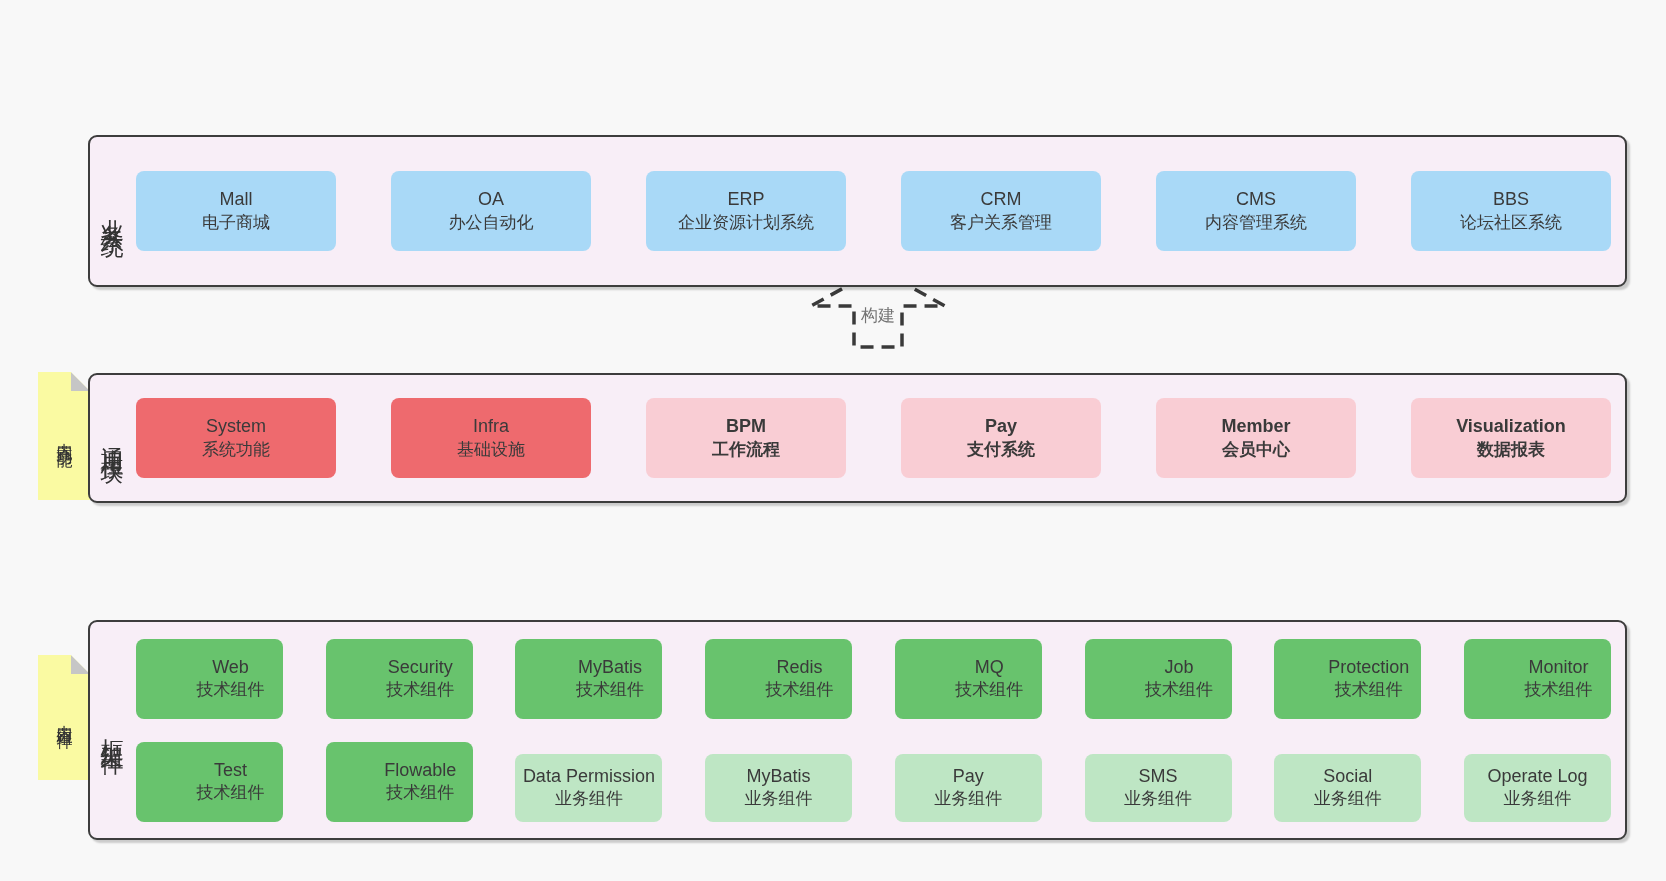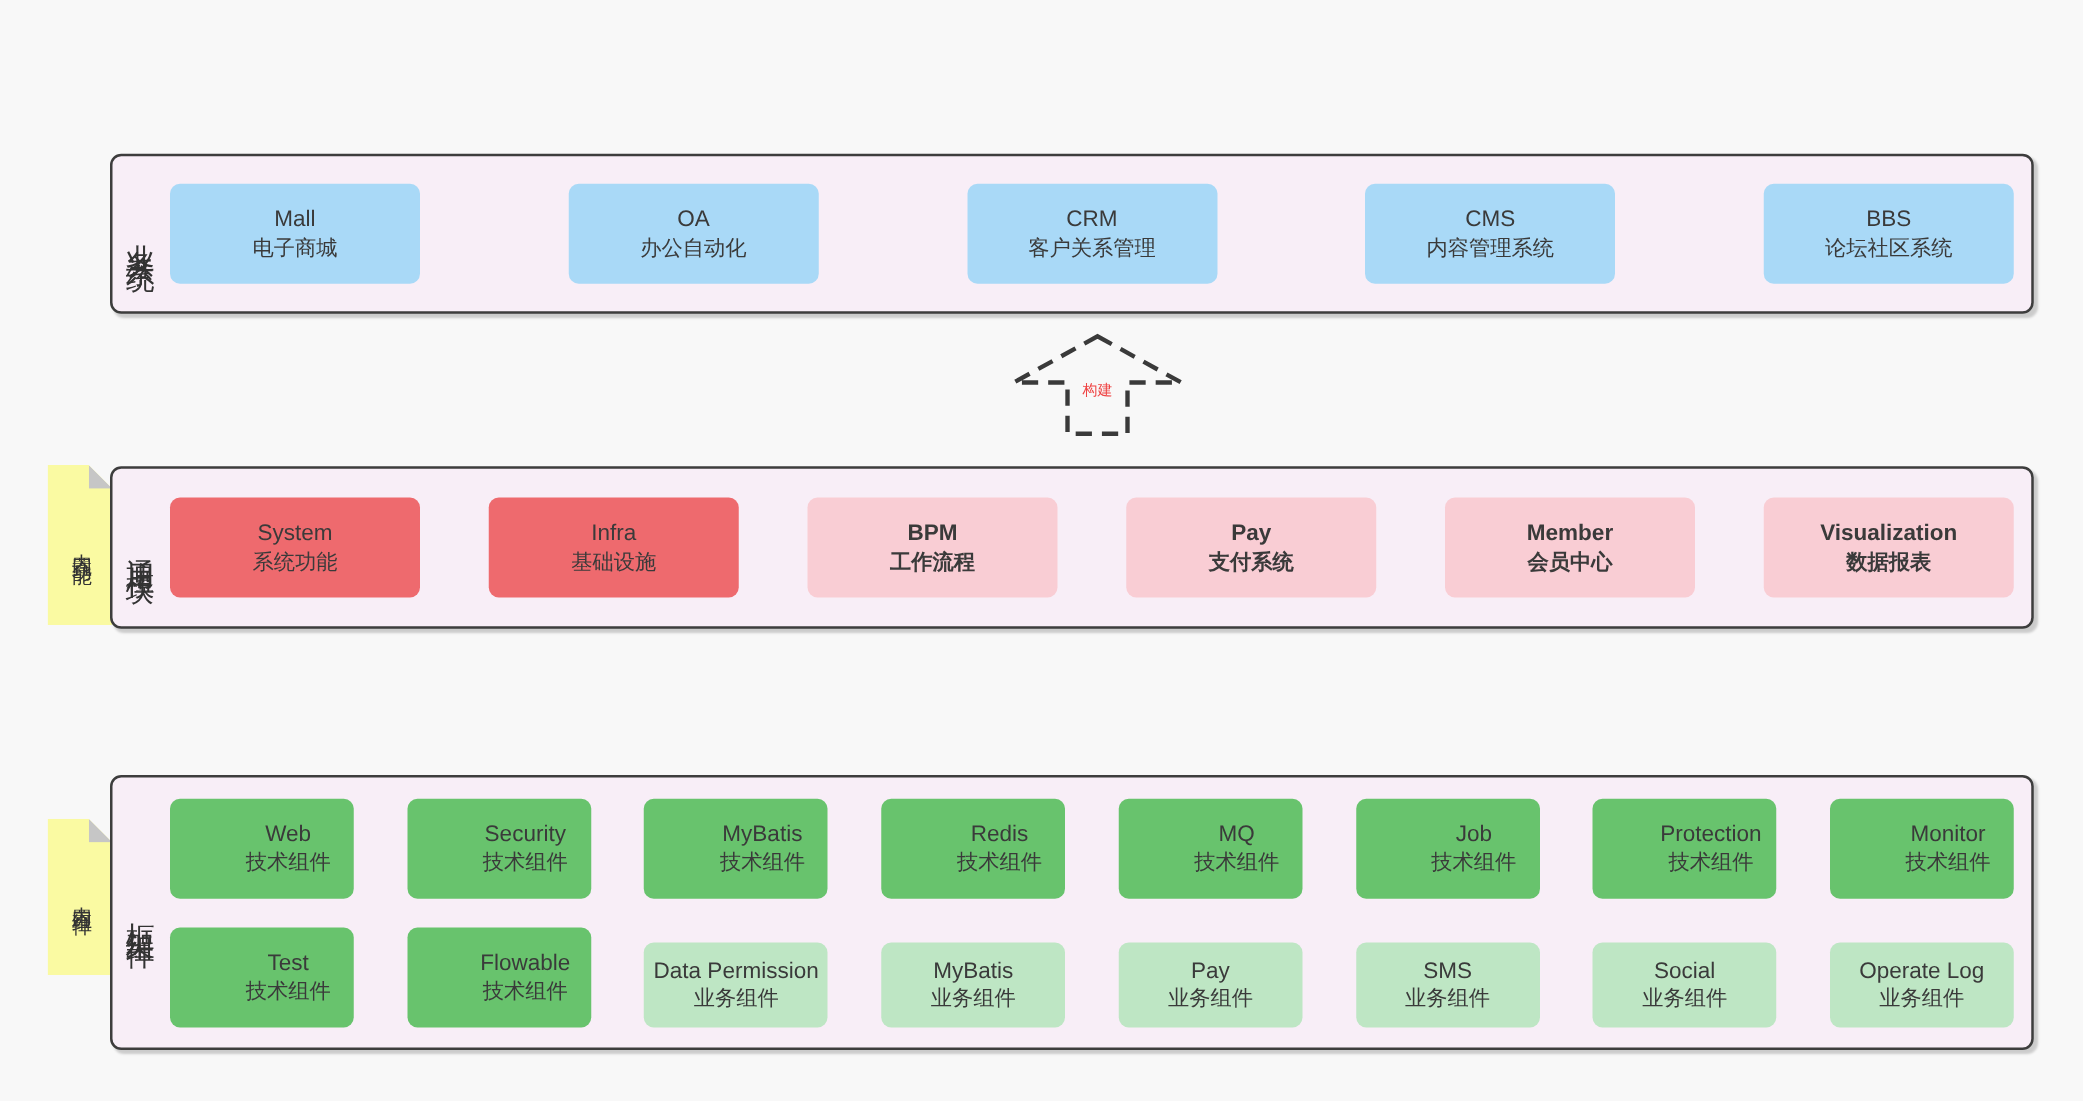--- a/index.html
+++ b/index.html
@@ -10,21 +10,21 @@
   .stage{position:relative;width:1666px;height:881px;background:var(--page_bg,#f8f8f8);overflow:hidden;}
 
   
   .layer{
     position:absolute;left:88px;width:1539px;box-sizing:border-box;
     background:var(--layer_bg,#f8eef7);
     border:2px solid #3d3d3d;border-radius:9px;
     box-shadow:3px 3px 2px rgba(0,0,0,.18);
     display:flex;z-index:1;
   }
-  .layer-1{top:123px;height:128px;}
+  .layer-1{top:135px;height:152px;}
   .layer-2{top:373px;height:130px;}
   .layer-3{top:620px;height:220px;}
 
   .vlabel{width:46px;flex:0 0 46px;display:flex;align-items:center;justify-content:center;}
   .vlabel span{
     writing-mode:vertical-rl;text-orientation:upright;
     font-size:23px;letter-spacing:5px;color:#333;
   }
 
   .boxes{flex:1;display:flex;flex-direction:column;justify-content:center;gap:23px;padding-right:14px;}
@@ -65,41 +65,45 @@
   }
 
   
   .arrow{position:absolute;width:140px;height:84px;left:808px;z-index:0;}
   .arrow-1{top:266px;}
   .arrow-2{top:514px;}
   .arrow svg{display:block;}
   .arrow-label{
     position:absolute;left:50%;top:38px;transform:translateX(-50%);
     background:var(--page_bg,#f8f8f8);padding:0 4px;
-    font-size:12px;color:#ef4444;white-space:nowrap;text-align:right;
+    font-size:17px;color:#737373;white-space:nowrap;text-align:right;
   }
 </style>
 </head>
 <body>
 
 <div class="stage">
 
   <section class="layer layer-1">
     <div class="vlabel">
       <span>业务系统</span>
     </div>
     <div class="boxes w6">
         <div class="row">
           <div class="box c-blue">
             <div class="b-title">Mall</div>
             <div class="b-sub">电子商城</div>
           </div>
           <div class="box c-blue">
             <div class="b-title">OA</div>
             <div class="b-sub">办公自动化</div>
+          </div>
+          <div class="box c-blue">
+            <div class="b-title">ERP</div>
+            <div class="b-sub">企业资源计划系统</div>
           </div>
           <div class="box c-blue">
             <div class="b-title">CRM</div>
             <div class="b-sub">客户关系管理</div>
           </div>
           <div class="box c-blue">
             <div class="b-title">CMS</div>
             <div class="b-sub">内容管理系统</div>
           </div>
           <div class="box c-blue">

